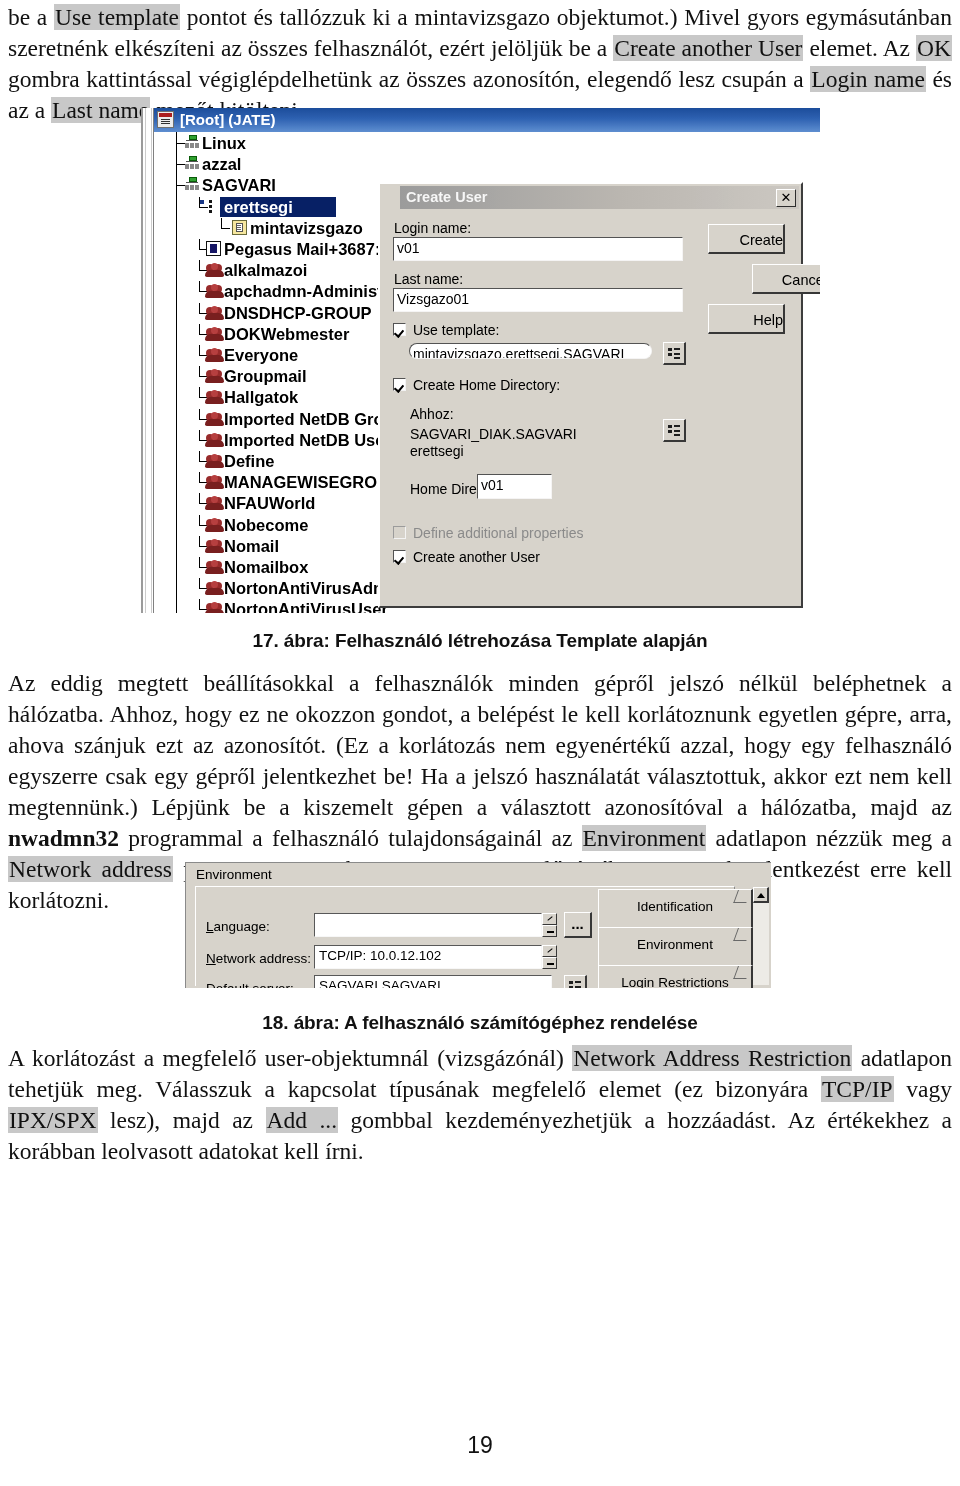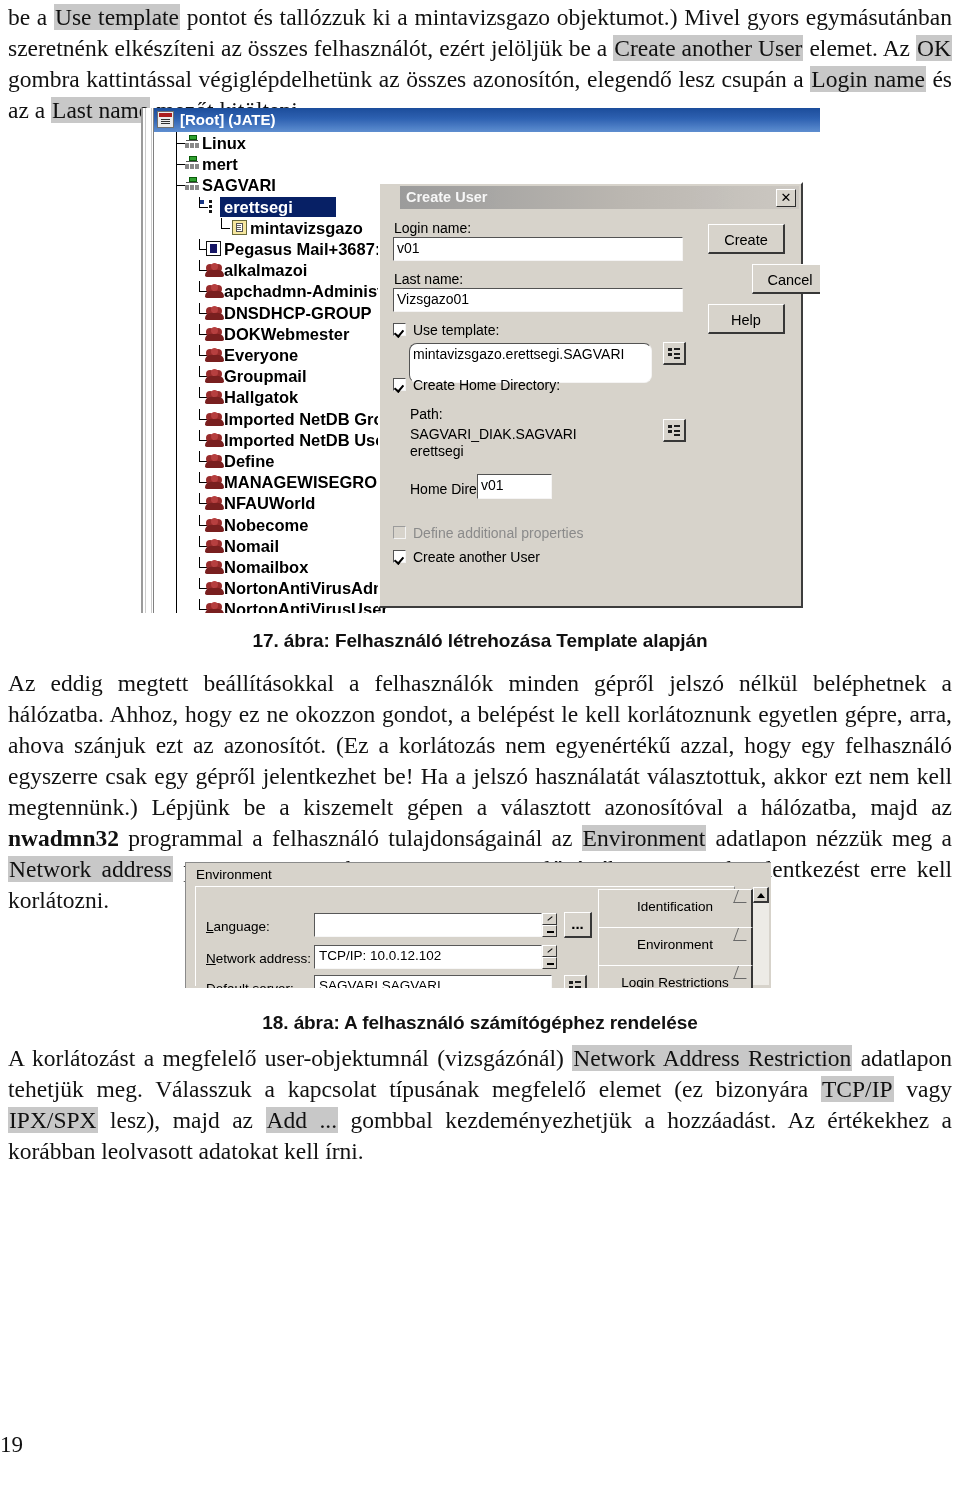--- a/index.html
+++ b/index.html
@@ -45,22 +45,22 @@
     font-family: "Liberation Sans", "DejaVu Sans", sans-serif;
     font-size: 19px;
     font-weight: bold;
     color: #111;
     letter-spacing: -0.1px;
   }
 
   .pagenum {
     position: absolute;
     width: 960px;
-    text-align: left;
-    font-family: Liberation Serif, serif;
+    text-align: center;
+    font-family: Liberation Sans, sans-serif;
     font-size: 23px;
     color: #111;
   }
 
   
   .fig17 {
     position: absolute;
     left: 141px;
     top: 108px;
     width: 679px;
@@ -282,21 +282,21 @@
     overflow:hidden;
   }
   .dlg-btn {
     position:absolute;
     background:#d4d0c8;
     border-top:1.5px solid #ffffff;
     border-left:1.5px solid #ffffff;
     border-right:2px solid #3a3a3a;
     border-bottom:2px solid #3a3a3a;
     box-sizing:border-box;
-    text-align:center;
+    text-align:right;
     font-size:14.5px;
     color:#000;
     line-height:30px;
   }
   .cbx {
     position:absolute;
     width:13px;height:13px;
     background:#ffffff;
     border-top:1.5px solid #555;
     border-left:1.5px solid #555;
@@ -435,21 +435,21 @@
               <span class="ic ic-tree">
                 <i></i>
               </span>
               <span class="lbl">Linux</span>
             </div>
             <div class="tv-row lvl1" style="top: 22.2px;">
               <div class="tv-stub"></div>
               <span class="ic ic-tree">
                 <i></i>
               </span>
-              <span class="lbl">mert</span>
+              <span class="lbl">azzal</span>
             </div>
             <div class="tv-row lvl1" style="top: 43.4px;">
               <div class="tv-stub"></div>
               <span class="ic ic-tree">
                 <i></i>
               </span>
               <span class="lbl">SAGVARI</span>
             </div>
             <div class="tv-row lvl2 selected" style="top: 64.6px;">
               <div class="tv-sel" style="width: 116px; left: 66px;"></div>
@@ -617,29 +617,29 @@
       </div>
 
       <div class="dlg-lbl" style="left:14px; top:36px;">Login name:</div>
       <div class="dlg-input" style="left:13px; top:53px; width:290px; height:24px;">v01</div>
 
       <div class="dlg-lbl" style="left:14px; top:87px;">Last name:</div>
       <div class="dlg-input" style="left:13px; top:104px; width:290px; height:24px;">Vizsgazo01</div>
 
       <div class="cbx checked" style="left:13px; top:139px;"></div>
       <div class="dlg-lbl" style="left:33px; top:138px;">Use template:</div>
-      <div class="dlg-input" style="left:29px; top:159px; width:243px; height:40px;border-radius:8px;">mintavizsgazo.erettsegi.SAGVARI</div>
+      <div class="dlg-input" style="left:29px; top:159px; width:243px; height:16px;border-radius:8px;">mintavizsgazo.erettsegi.SAGVARI</div>
       <div class="browse-btn" style="left:283px; top:158px;">
           <i></i>
         </div>
 
       <div class="cbx checked" style="left:13px; top:194px;"></div>
       <div class="dlg-lbl" style="left:33px; top:193px;">Create Home Directory:</div>
 
-      <div class="dlg-lbl" style="left:30px; top:222px;">Path:</div>
+      <div class="dlg-lbl" style="left:30px; top:222px;">Ahhoz:</div>
       <div class="dlg-lbl" style="left:30px; top:242px;">SAGVARI_DIAK.SAGVARI</div>
       <div class="dlg-lbl" style="left:30px; top:259px;">erettsegi</div>
       <div class="browse-btn" style="left:283px; top:235px;">
           <i></i>
         </div>
 
       <div class="dlg-lbl" style="left:30px; top:297px;">Home Directory:</div>
       <div class="dlg-input" style="left:97px; top:290px; width:75px; height:25px;">v01</div>
 
       <div class="cbx disabled" style="left:13px; top:342px;"></div>

